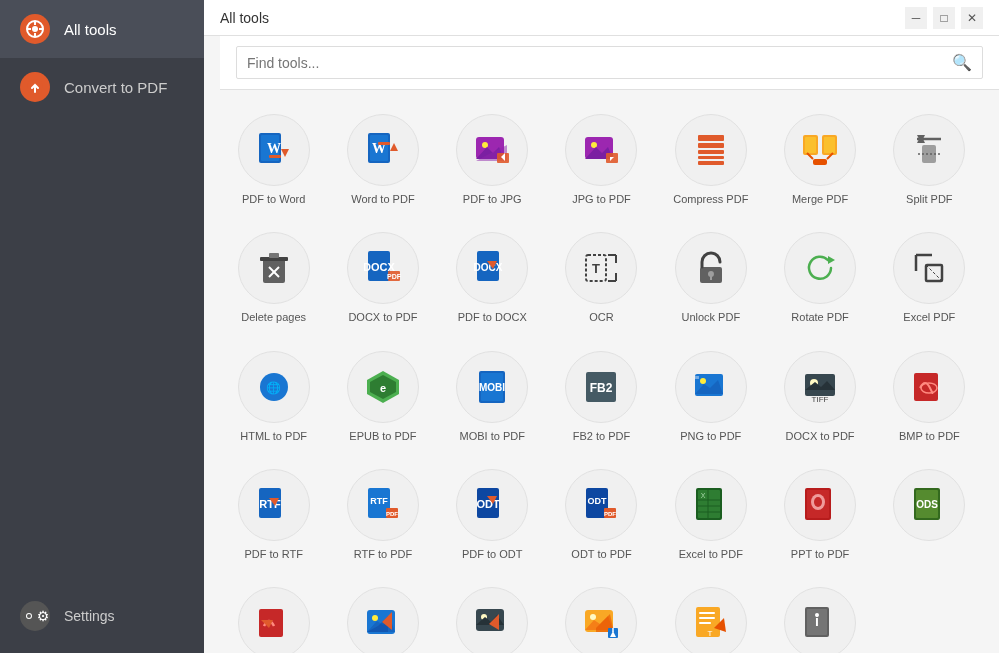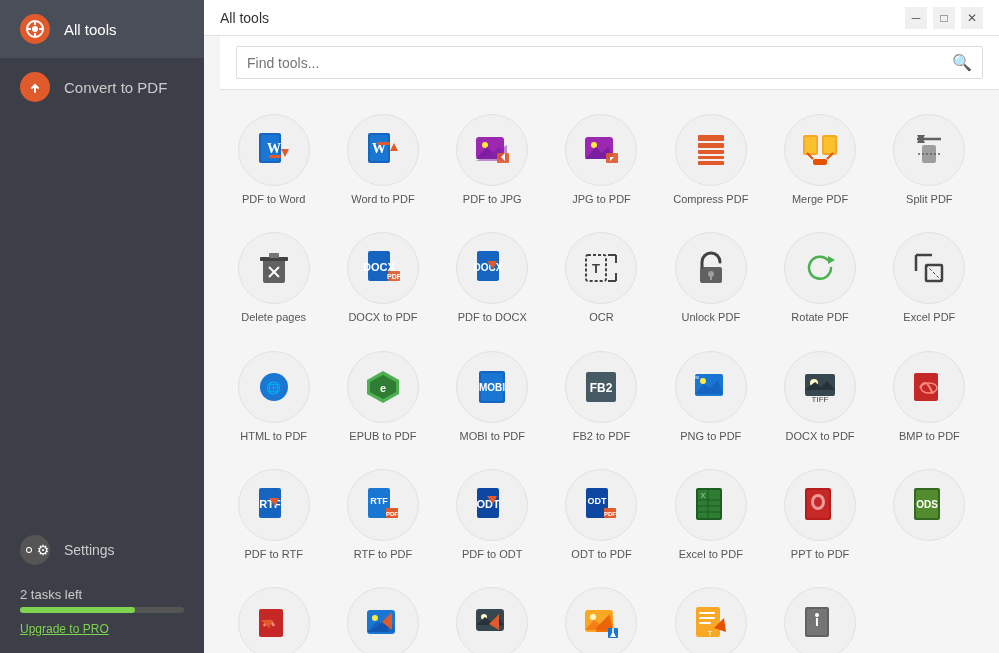--- a/index.html
+++ b/index.html
@@ -160,27 +160,20 @@
     <div class="settings-item">
       <div style="width:30px;height:30px;border-radius:50%;background:#555;display:flex;align-items:center;justify-content:center;">
         <svg width="16" height="16" viewBox="0 0 16 16">
             <path d="M8 5a3 3 0 100 6A3 3 0 008 5zm0 1a2 2 0 110 4A2 2 0 018 6z" fill="#fff"></path>
             <path d="M8 0l1 2.5a5.5 5.5 0 011.7.7L13 2.3l1.7 1.7-1 2.3a5.5 5.5 0 01.3 1.7l2.5 1v2.5l-2.5 1a5.5 5.5 0 01-.7 1.7l.9 2.3-1.7 1.7-2.3-1a5.5 5.5 0 01-1.7.3L7 16.5 5.5 14l-.1-.1A5.5 5.5 0 013.7 13l-2.3.9-1.7-1.7 1-2.3A5.5 5.5 0 01.4 8L-2 7V4.5l2.5-1a5.5 5.5 0 01.7-1.7L.3 1.5 2 -.2l2.3 1A5.5 5.5 0 016 .4L7 -2h2z" fill="none"></path>
           </svg>
         <span style="color:#fff;font-size:14px;">⚙</span>
       </div>
       <span>Settings</span>
     </div>
-    <div class="tasks-section">
-      <div class="tasks-label">2 tasks left</div>
-      <div class="progress-bar-bg">
-        <div class="progress-bar-fill"></div>
-      </div>
-      <span class="upgrade-link">Upgrade to PRO</span>
-    </div>
   </div>
 </div>
 
 <div class="main-content">
 
   <div class="title-bar">
     <span class="title-text">All tools</span>
     <div class="window-controls">
       <div class="win-btn">─</div>
       <div class="win-btn">□</div>

